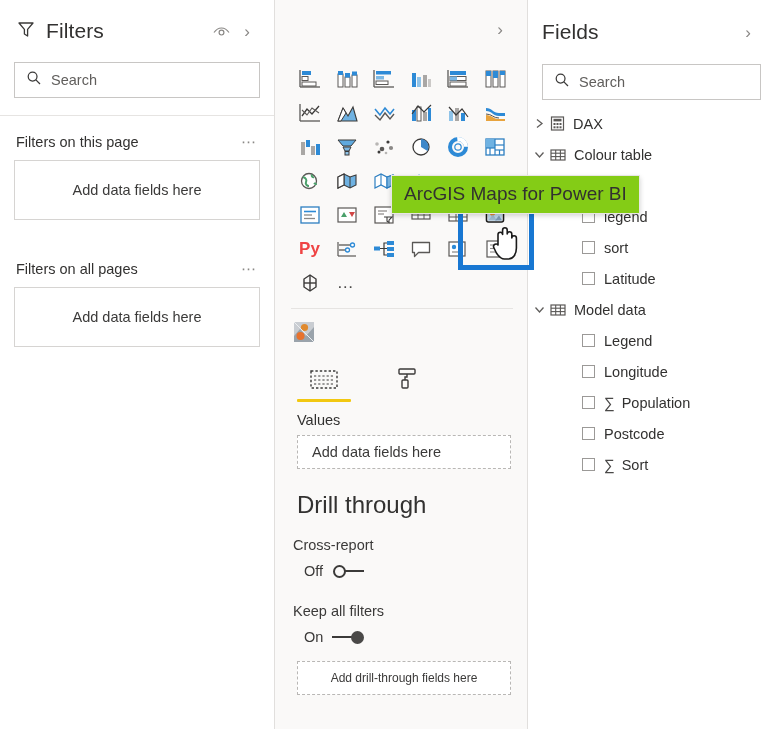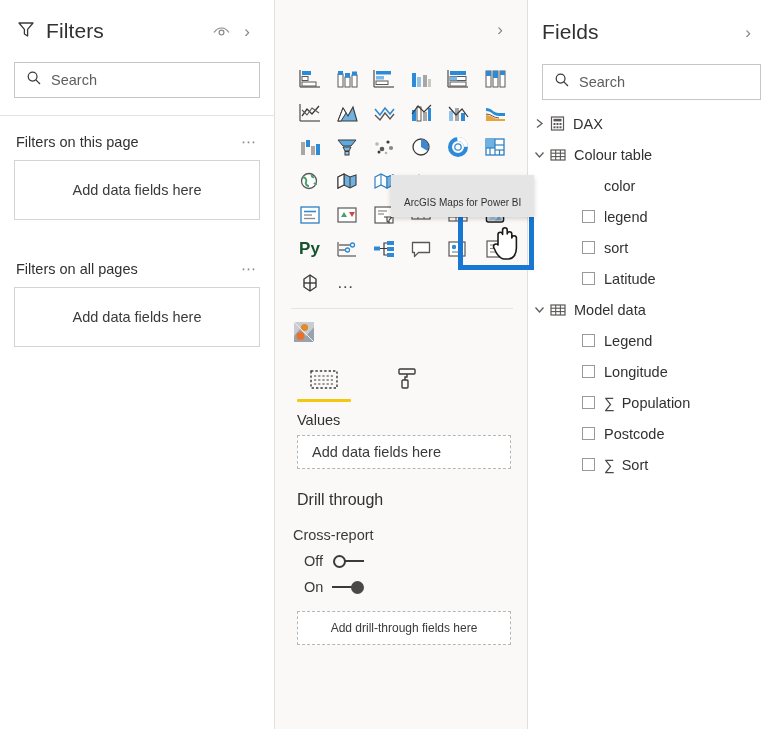--- a/index.html
+++ b/index.html
@@ -45,39 +45,39 @@
   
   .vis{width:253px;background:#faf9f8;border-right:1px solid #e1dfdd;}
   .vis .panel-head{height:58px;padding-left:18px;}
   .viz-grid{
     display:grid;grid-template-columns:repeat(6,1fr);
     gap:5px 0;padding:6px 14px 4px 16px;box-sizing:border-box;
   }
   .viz-cell{height:29px;display:flex;align-items:center;justify-content:center;cursor:pointer;position:relative;}
   .viz-cell svg{display:block;}
   .viz-more{font-size:17px;color:#4a4948;letter-spacing:2.5px;line-height:1;}
-  .pytxt{font-family:"Liberation Sans",sans-serif;font-size:17px;font-weight:700;color:#14532d;line-height:1;}
+  .pytxt{font-family:"Liberation Sans",sans-serif;font-size:17px;font-weight:700;color:#ef4444;line-height:1;}
 
   .vis-sep{height:1px;background:#e6e4e2;margin:7px 14px 0 16px;}
   .custom-row{padding:8px 14px 4px 16px;}
 
   
   .tabs{display:flex;gap:30px;padding:12px 0 0 22px;align-items:flex-end;}
   .tab{display:flex;flex-direction:column;align-items:center;cursor:pointer;}
   .tab .tab-ico{height:30px;display:flex;align-items:flex-end;}
   .tab .underline{height:3px;width:54px;margin-top:7px;background:transparent;border-radius:1px;}
   .tab.active .underline{background:#f2c811;}
 
   .sec-label{font-size:14.5px;color:#323130;padding:10px 0 7px 22px;}
   .well{
     margin:0 16px 0 22px;border:1px dashed #b9b7b5;background:#fff;height:34px;
     display:flex;align-items:center;padding-left:14px;box-sizing:border-box;
     font-size:14.5px;color:#3b3a39;
   }
-  .sec-title{font-size:16px;color:#323130;padding:22px 0 2px 22px;font-weight:400;}
+  .sec-title{font-size:24px;color:#323130;padding:22px 0 2px 22px;font-weight:400;}
   .sub-label{font-size:14.5px;color:#3b3a39;padding:16px 0 0 18px;}
   .toggle-row{display:flex;align-items:flex-start;gap:9px;padding:10px 0 0 29px;}
   .toggle-lbl{font-size:14.5px;color:#3b3a39;}
   .tog{width:34px;height:16px;position:relative;cursor:pointer;}
   .tog .bar{position:absolute;left:8px;top:7px;width:24px;height:2px;background:#3b3a39;}
   .tog .knob{position:absolute;top:2px;width:13px;height:13px;border-radius:50%;box-sizing:border-box;}
   .tog.off .knob{left:1px;border:2px solid #3b3a39;background:#faf9f8;}
   .tog.on .bar{left:0;width:22px;}
   .tog.on .knob{left:19px;background:#4a4948;border:2px solid #4a4948;}
   .well2{
@@ -94,23 +94,23 @@
   .tw{width:22px;display:flex;justify-content:center;align-items:center;}
   .tbl-ico{margin-right:8px;display:flex;align-items:center;}
   .leaf{padding-left:54px;}
   .cbox{width:13px;height:13px;border:1px solid #9b9997;background:#fff;box-sizing:border-box;margin-right:9px;flex:none;}
   .sig{font-size:15px;color:#4a4948;margin-right:7px;line-height:1;}
   .leaf-name{font-size:14.5px;color:#323130;}
   .leaf.nosig{padding-left:76px;}
 
   
   .tooltip{
-    position:absolute;left:391px;top:175px;background:#e5e5e5;
+    position:absolute;left:391px;top:175px;background:#84cc16;
     border:1px solid #e8e6e4;box-shadow:0 1.6px 5px rgba(0,0,0,.18);
-    padding:21px 12px 8px 12px;font-size:10px;color:#323130;white-space:nowrap;z-index:40;
+    padding:7px 12px 8px 12px;font-size:19px;color:#323130;white-space:nowrap;z-index:40;
   }
   .sel-ring{
     position:absolute;left:458px;top:208px;width:76px;height:62px;
     border:5px solid #1877d2;box-sizing:border-box;z-index:30;
   }
   .cursor{position:absolute;left:492px;top:224px;z-index:50;pointer-events:none;}
 </style>
 </head>
 <body>
 
@@ -520,20 +520,21 @@
     <div class="sec-title">Drill through</div>
     <div class="sub-label">Cross-report</div>
     <div class="toggle-row">
       <span class="toggle-lbl">Off</span>
       <span class="tog off">
           <span class="bar"></span>
           <span class="knob"></span>
         </span>
     </div>
 
+    <div class="sub-label" style="padding-top:24px;">Keep all filters</div>
     <div class="toggle-row">
       <span class="toggle-lbl">On</span>
       <span class="tog on">
           <span class="bar"></span>
           <span class="knob"></span>
         </span>
     </div>
 
     <div class="well2">Add drill-through fields here</div>
   </div>

